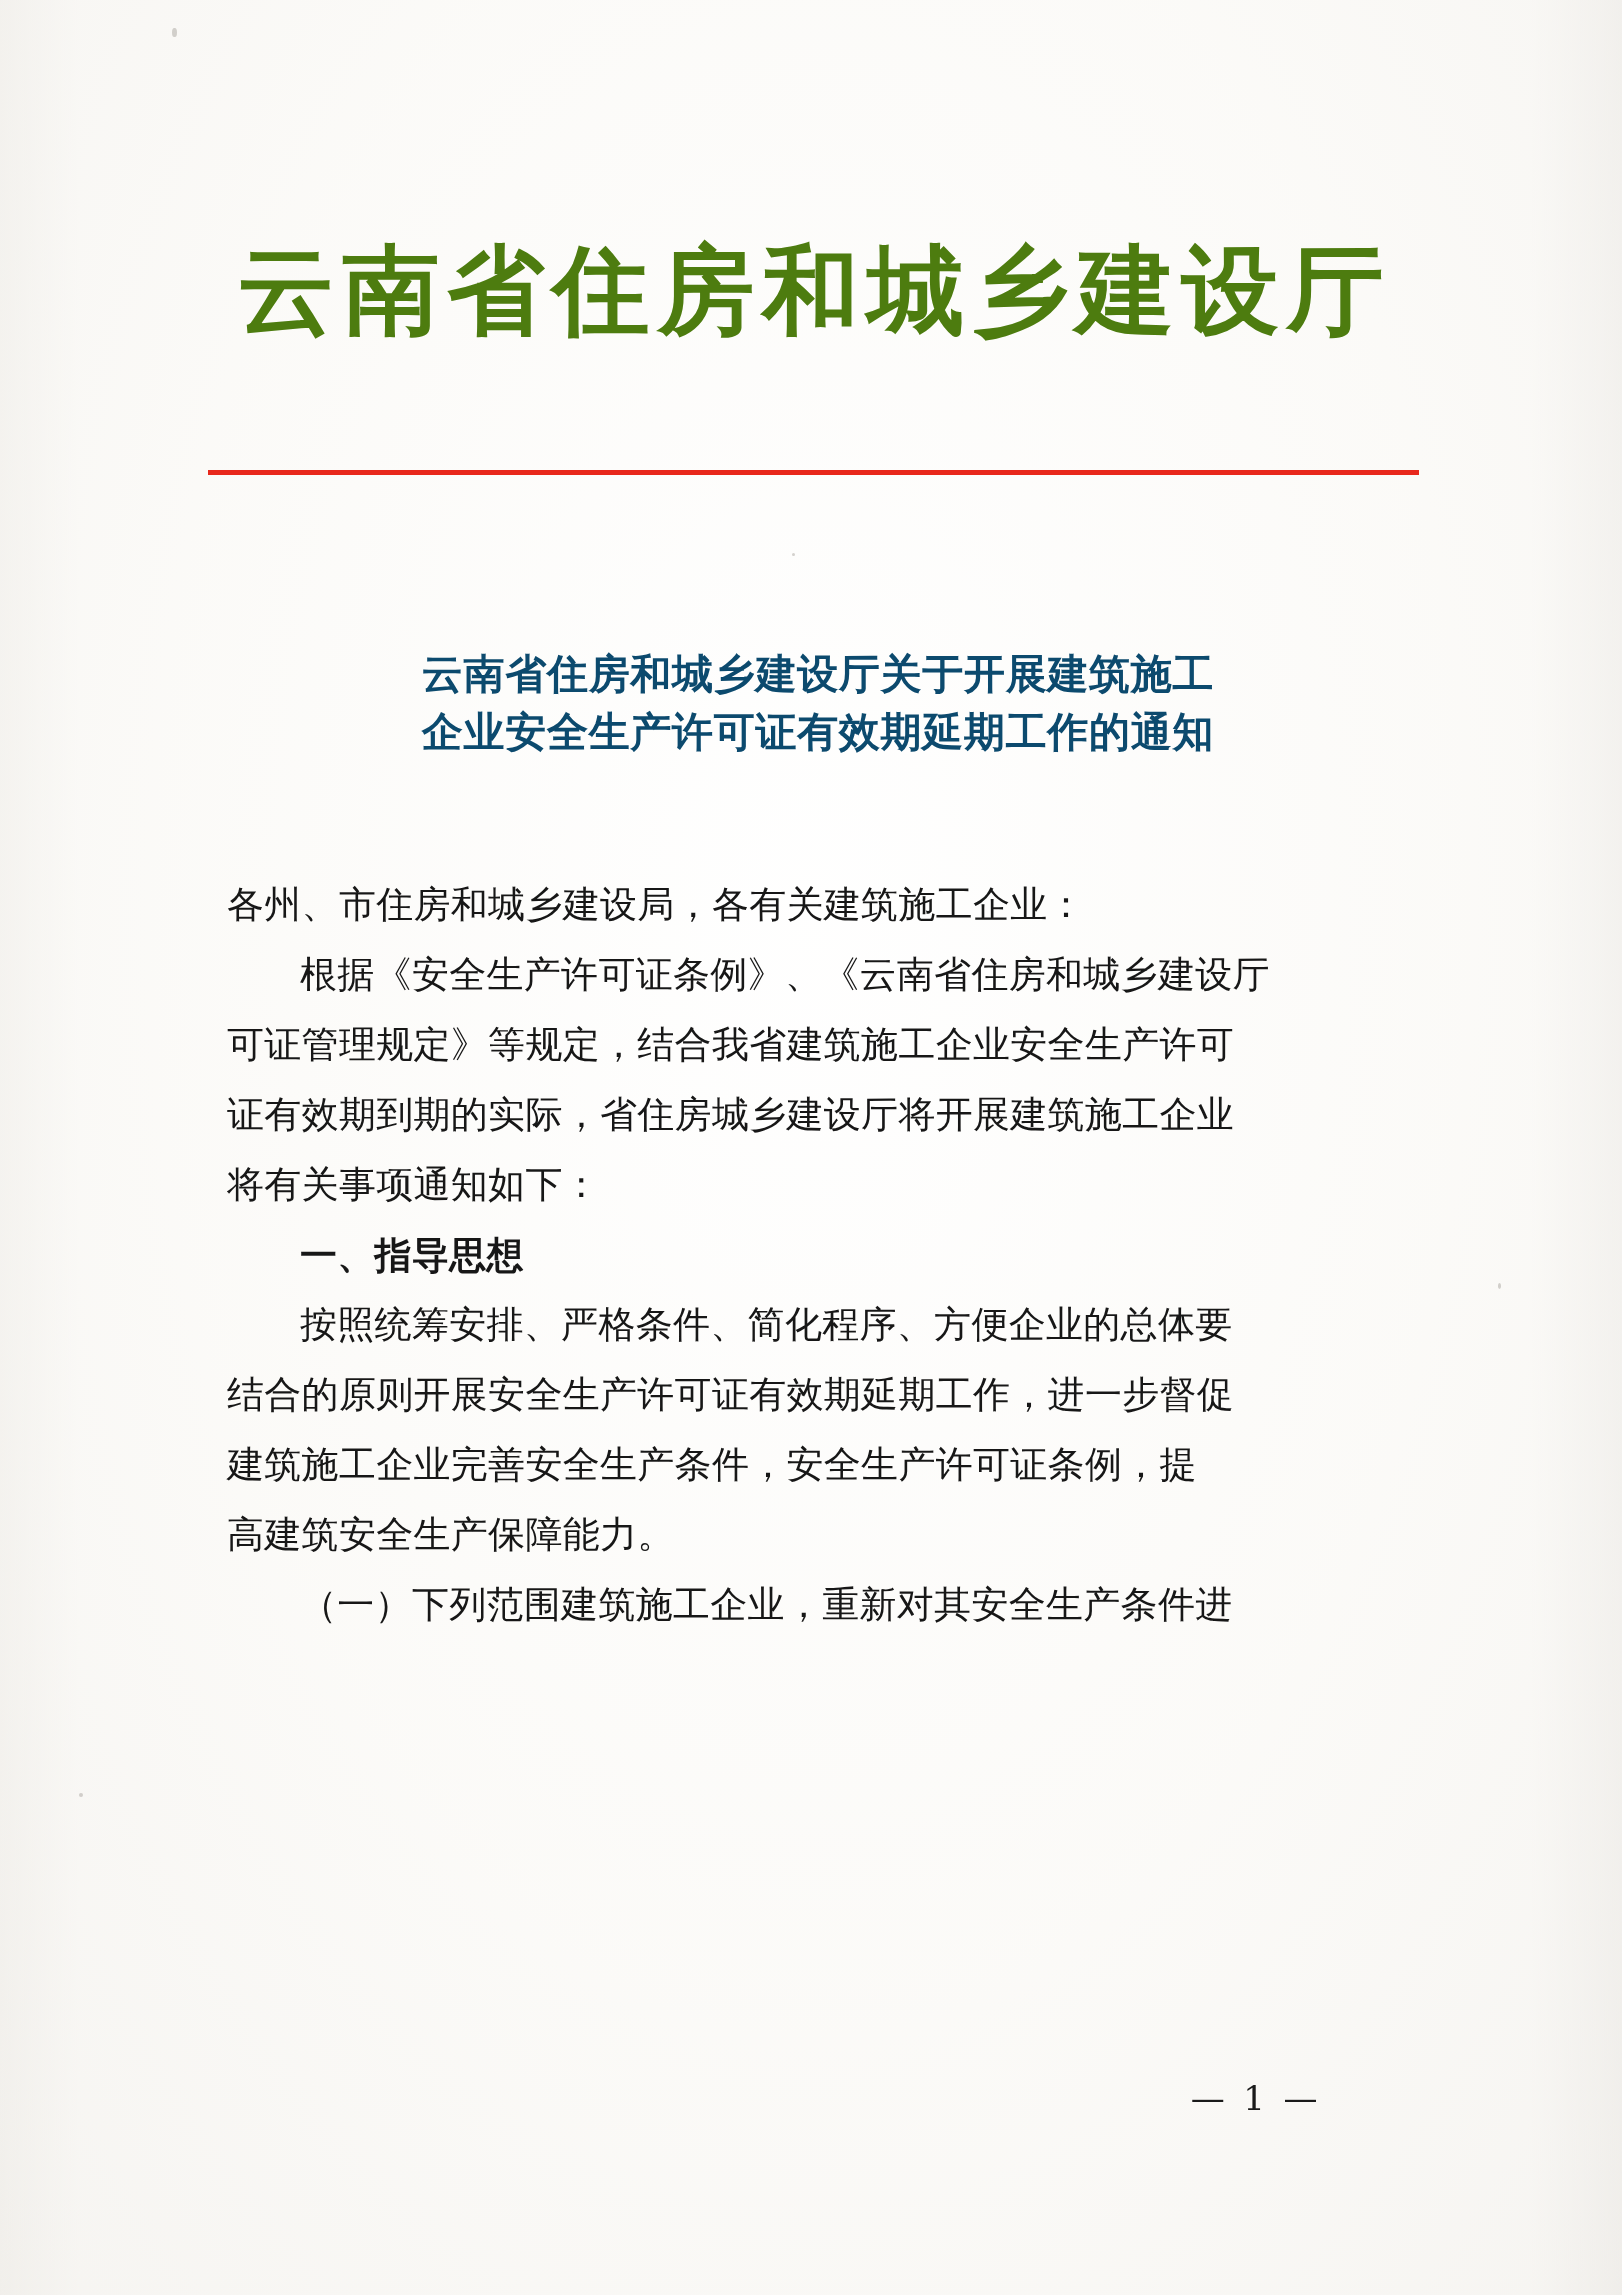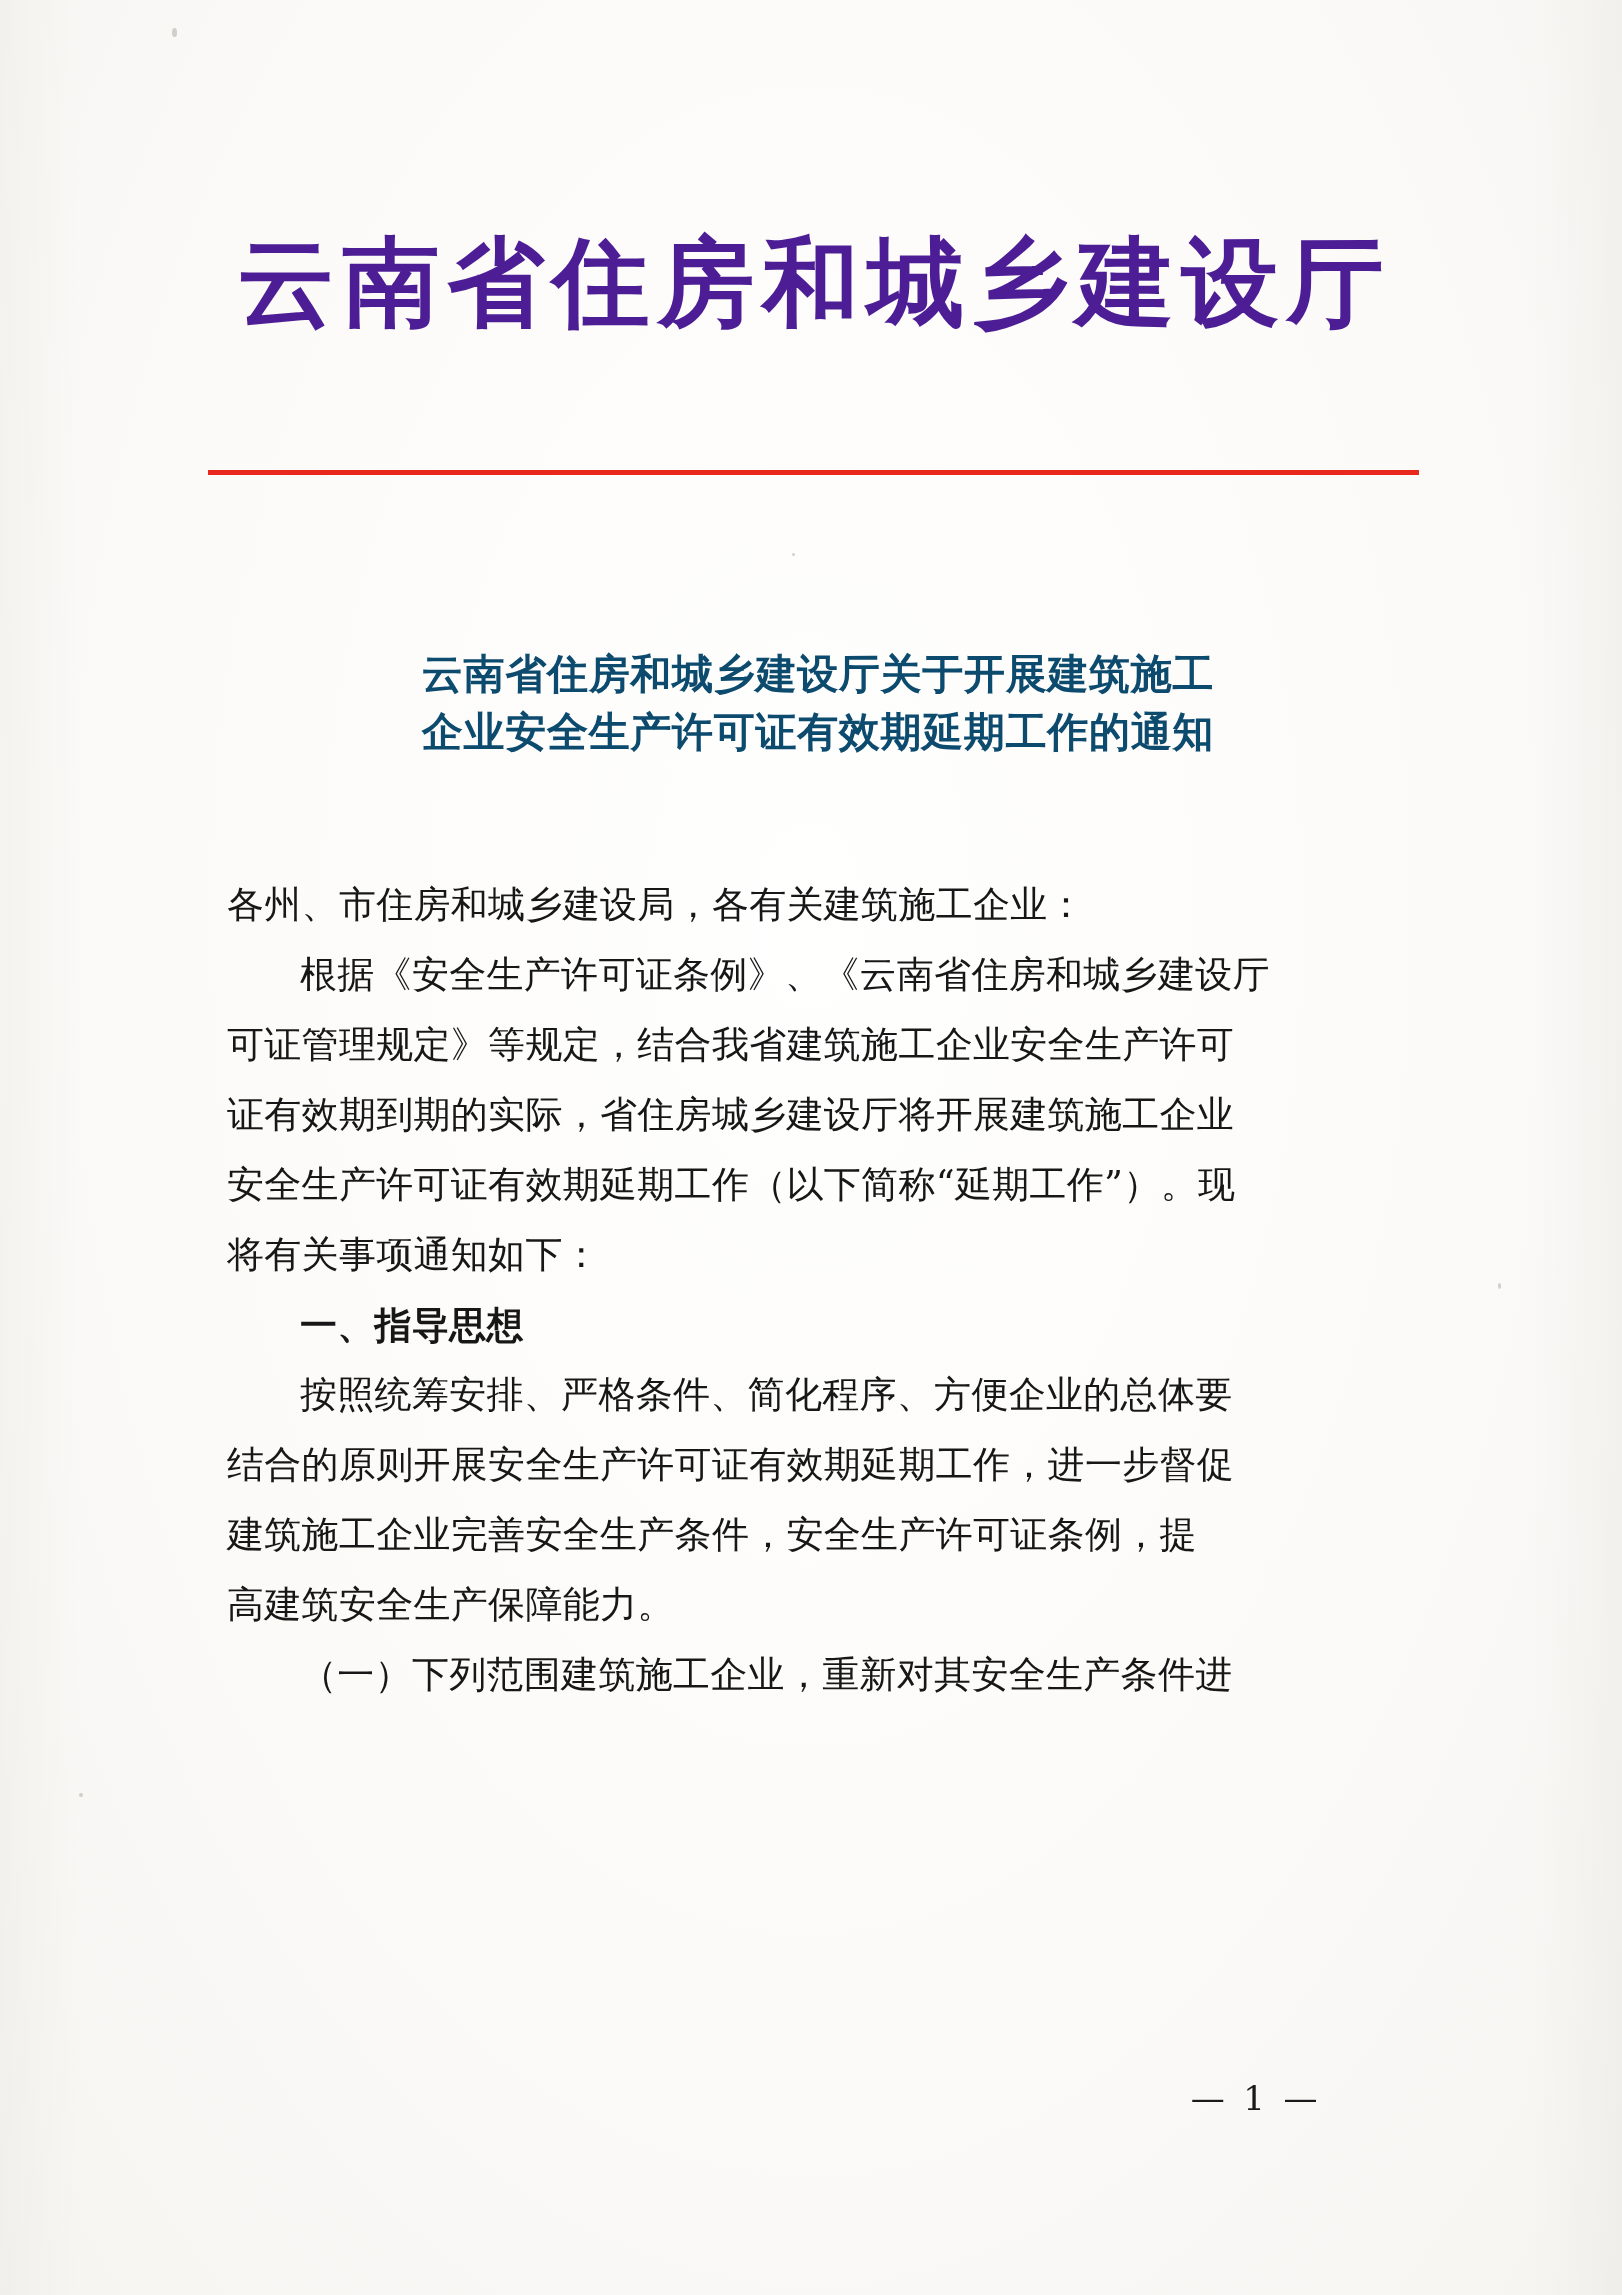--- a/index.html
+++ b/index.html
@@ -41,23 +41,24 @@
     left: 216px;
     top: 232px;
     width: 1197px;
     text-align: center;
   }
   .letterhead-title {
     font-family: "DejaVu Serif", "Liberation Serif", serif;
     font-weight: bold;
     font-size: 97px;
     letter-spacing: 7.9px;
-    color: #4c1d95;
+    color: #4d7c0f;
     line-height: 1.05;
     white-space: nowrap;
+    margin-top: 8px;
   }
   .letterhead-rule {
     position: absolute;
     left: 208px;
     top: 470px;
     width: 1211px;
     height: 4.6px;
     background: #e8281c;
   }
 
@@ -144,21 +145,20 @@
       <span class="line">云南省住房和城乡建设厅关于开展建筑施工</span>
       <span class="line">企业安全生产许可证有效期延期工作的通知</span>
     </div>
 
     <div class="body-block">
       <p>各州、市住房和城乡建设局，各有关建筑施工企业：</p>
 
       <p class="indent-2">根据《安全生产许可证条例》、《云南省住房和城乡建设厅</p>
       <p>可证管理规定》等规定，结合我省建筑施工企业安全生产许可</p>
       <p>证有效期到期的实际，省住房城乡建设厅将开展建筑施工企业</p>
-      <p>安全生产许可证有效期延期工作（以下简称“延期工作”）。现</p>
       <p>将有关事项通知如下：</p>
 
       <p class="heading-line">一、指导思想</p>
 
       <p class="indent-2">按照统筹安排、严格条件、简化程序、方便企业的总体要</p>
       <p>结合的原则开展安全生产许可证有效期延期工作，进一步督促</p>
       <p>建筑施工企业完善安全生产条件，安全生产许可证条例，提</p>
       <p>高建筑安全生产保障能力。</p>
 
 

